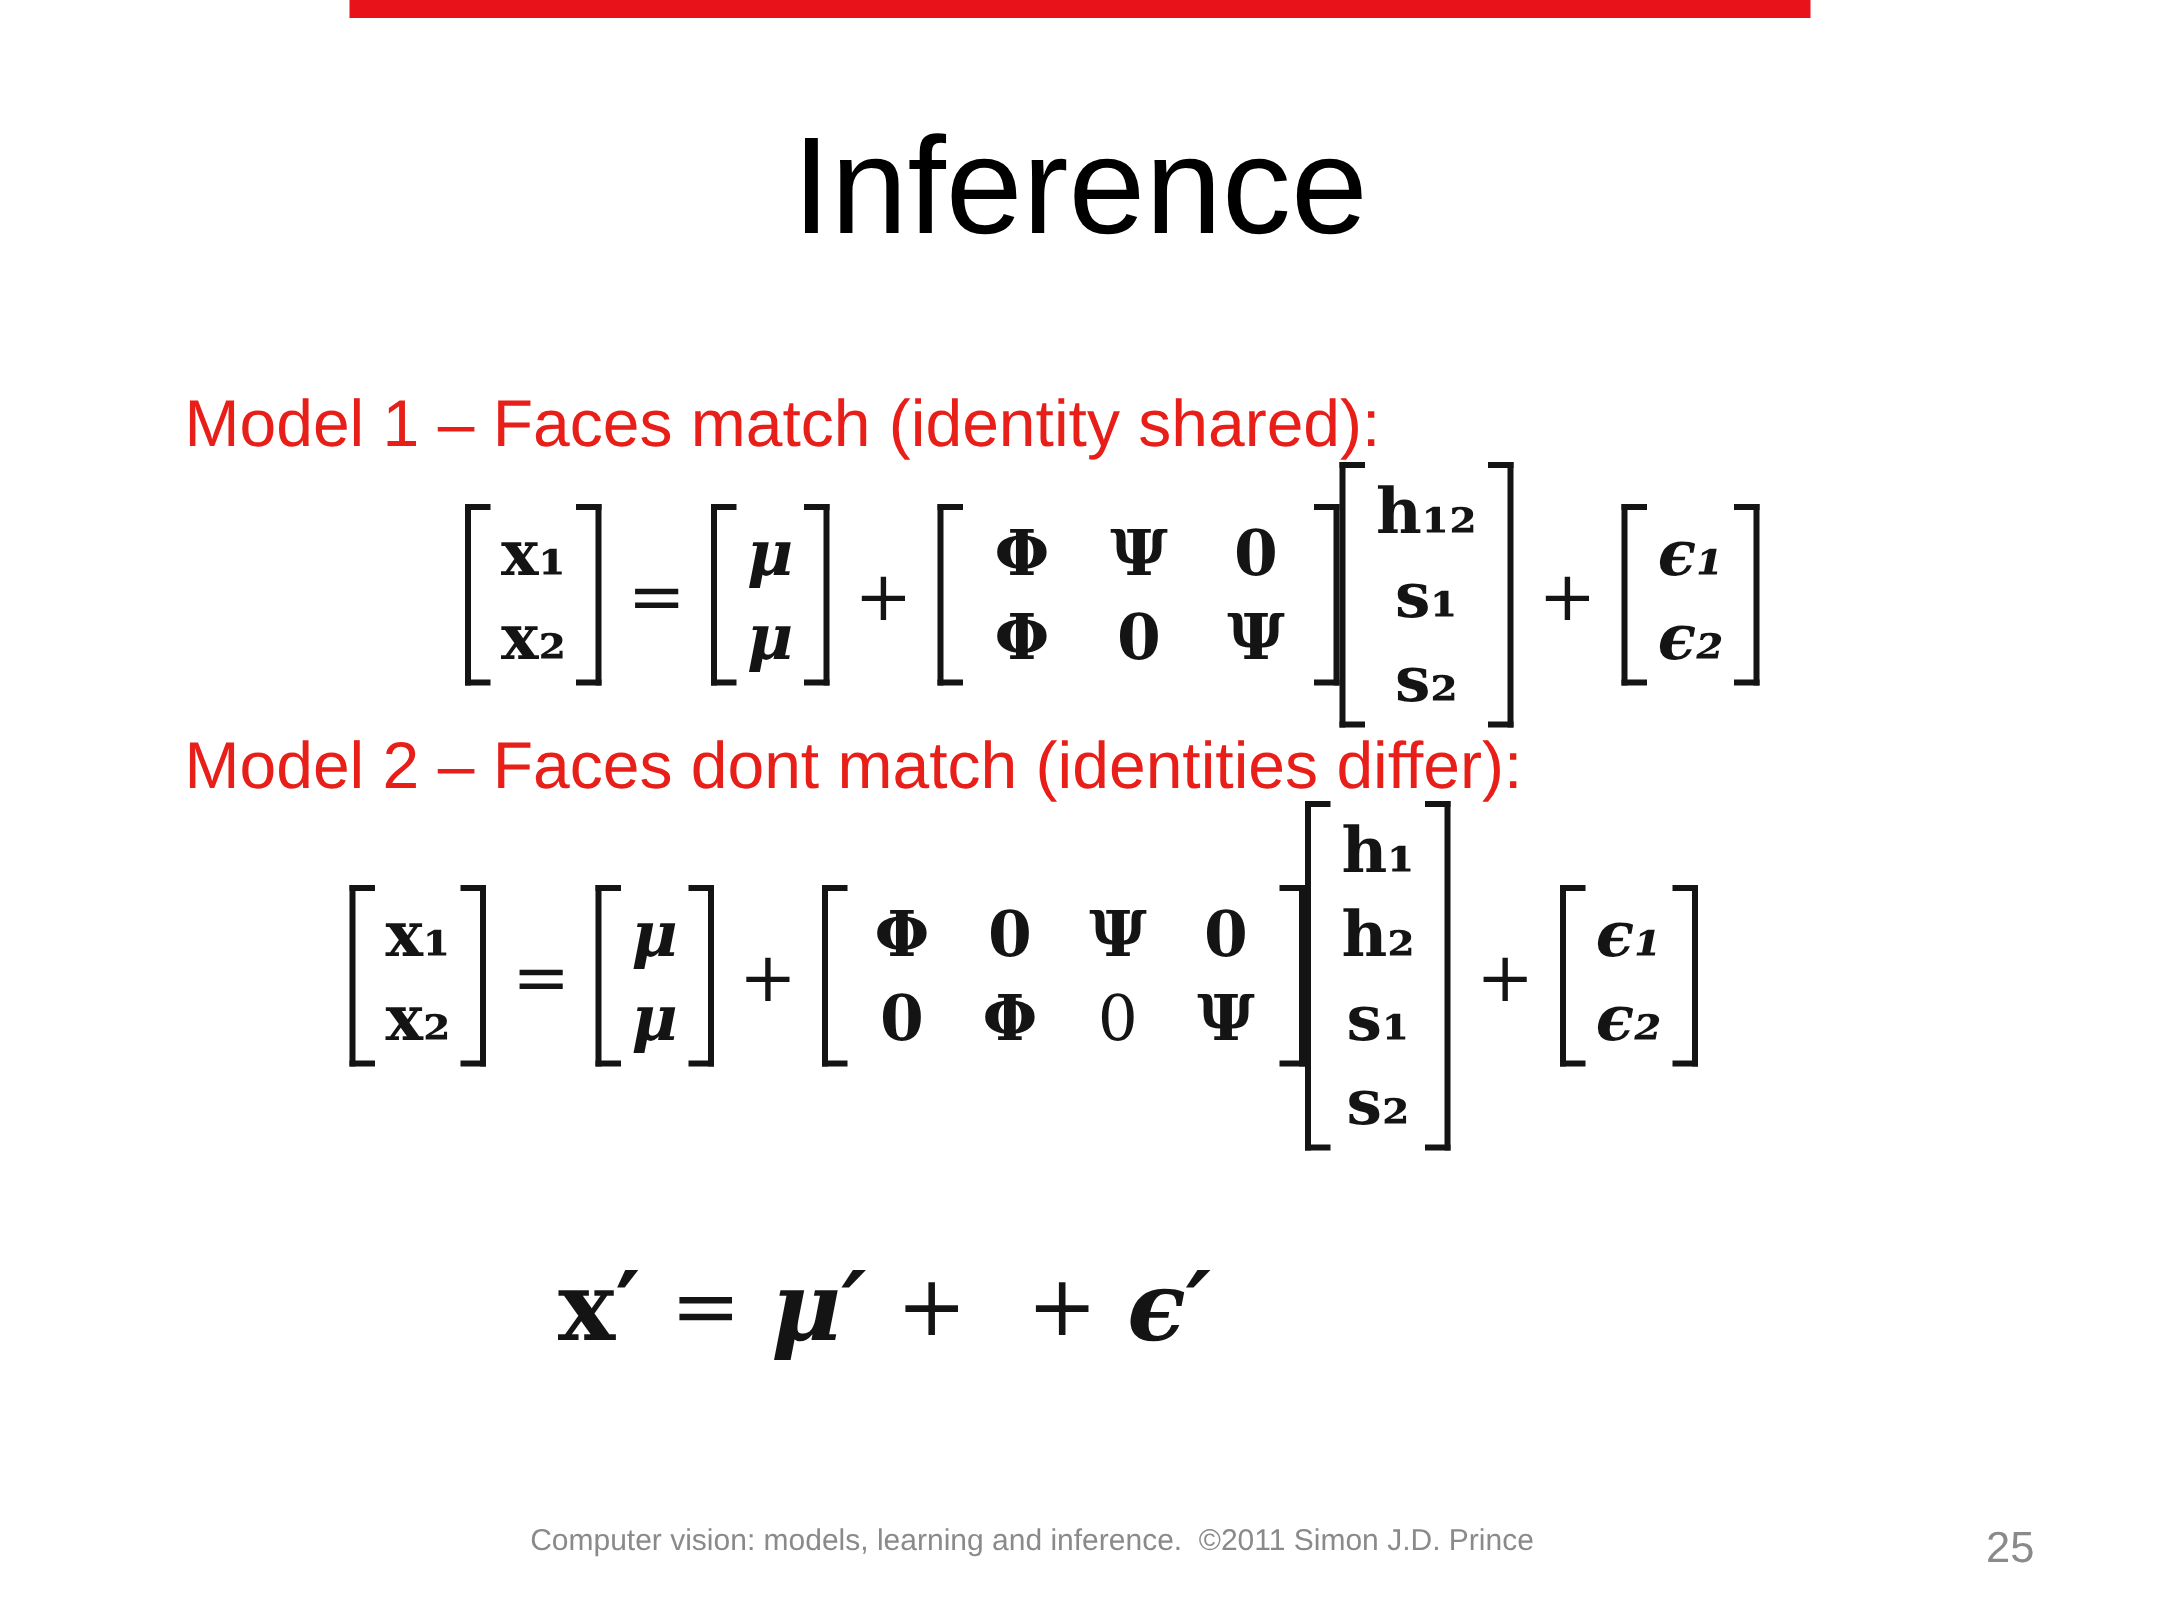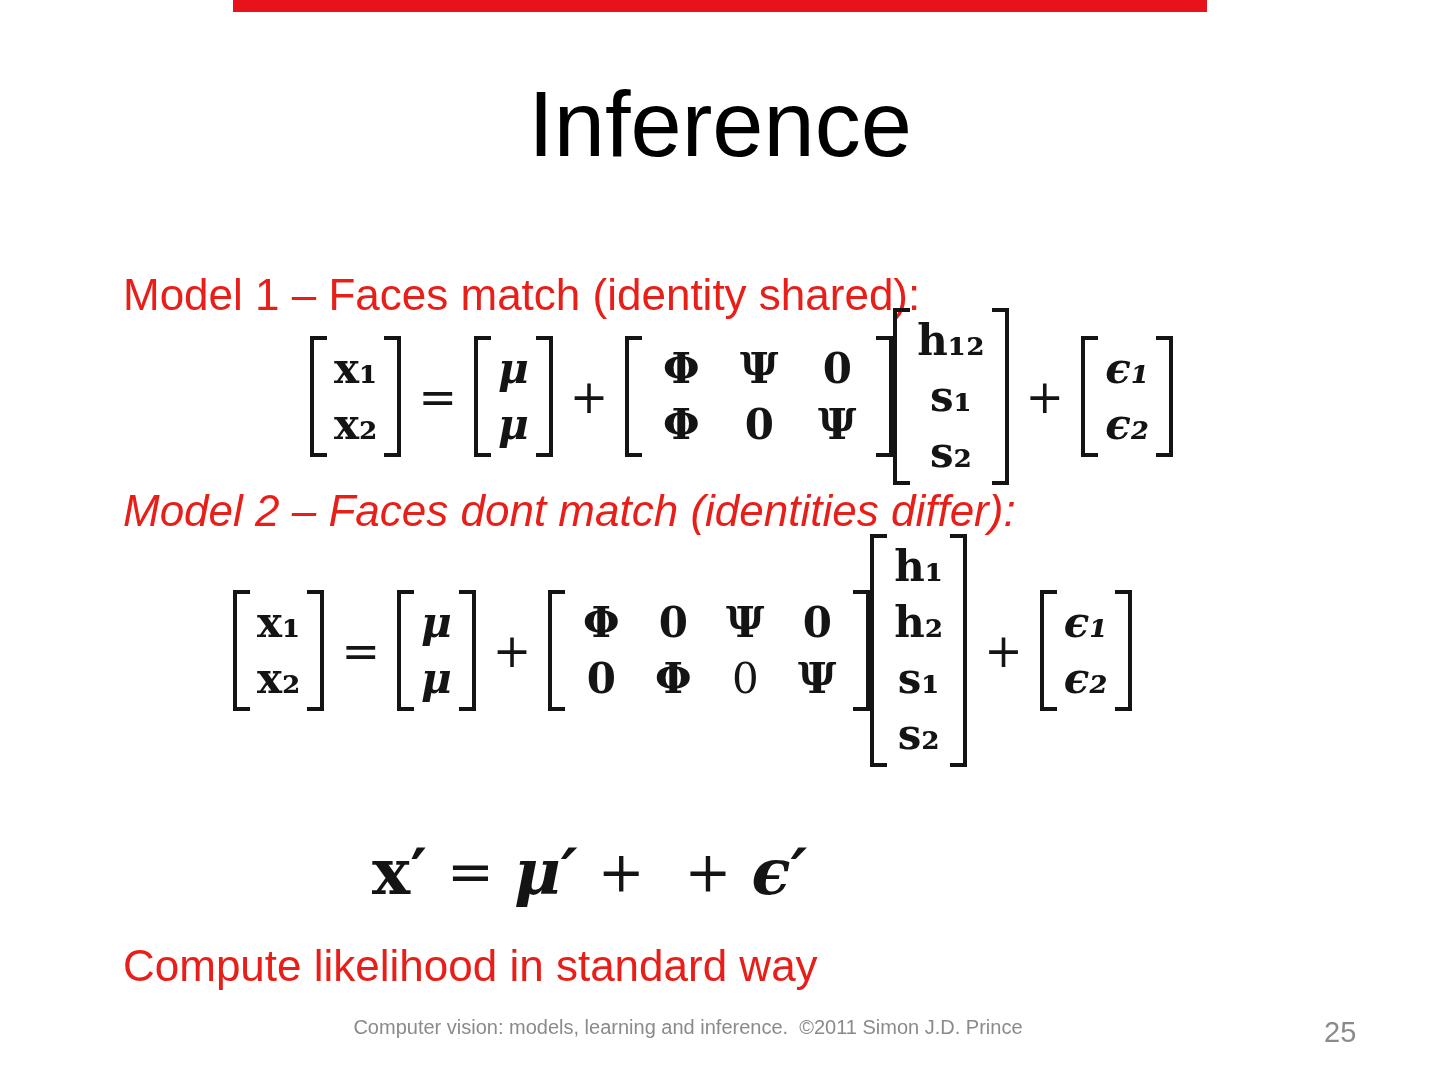--- a/index.html
+++ b/index.html
@@ -12,22 +12,22 @@
     background:#e8131a;
   }
   .title {
     position:absolute; top:76px; left:0; width:100%; text-align:center;
     font-size:92px; font-weight:400; color:#000000; line-height:1.05;
   }
   .rhead {
     position:absolute; left:123px; font-size:44px; color:#e81e19;
     white-space:nowrap; font-weight:400;
   }
-  #head-model1 { top:270px;text-align:right; }
-  #head-model2 { top:486px;font-style:italic; }
+  #head-model1 { top:258px;text-align:right; }
+  #head-model2 { top:486px; }
   #head-both   { top:772px; }
   #head-compute{ top:941px; }
 
   
   .eq {
     position:absolute; display:flex; align-items:center;
     color:#141414; font-family:"DejaVu Serif", serif; font-weight:bold;
   }
   #eq1 { left:310px; top:308px; }
   #eq2 { left:233px; top:534px; }
@@ -184,18 +184,17 @@
 
   <div id="eq3">
     <span>x′</span>
     <span class="op3">=</span>
     <span class="it">μ′</span>
     <span class="op3">+</span>
     <span class="op3">+</span>
     <span class="it">ϵ′</span>
   </div>
 
-  <div class="rhead" id="head-compute">Compute likelihood in standard way</div>
 
   <div class="credit">Computer vision: models, learning and inference.  ©2011 Simon J.D. Prince</div>
   <div class="page">25</div>
 
 </div>
 
 </body></html>

